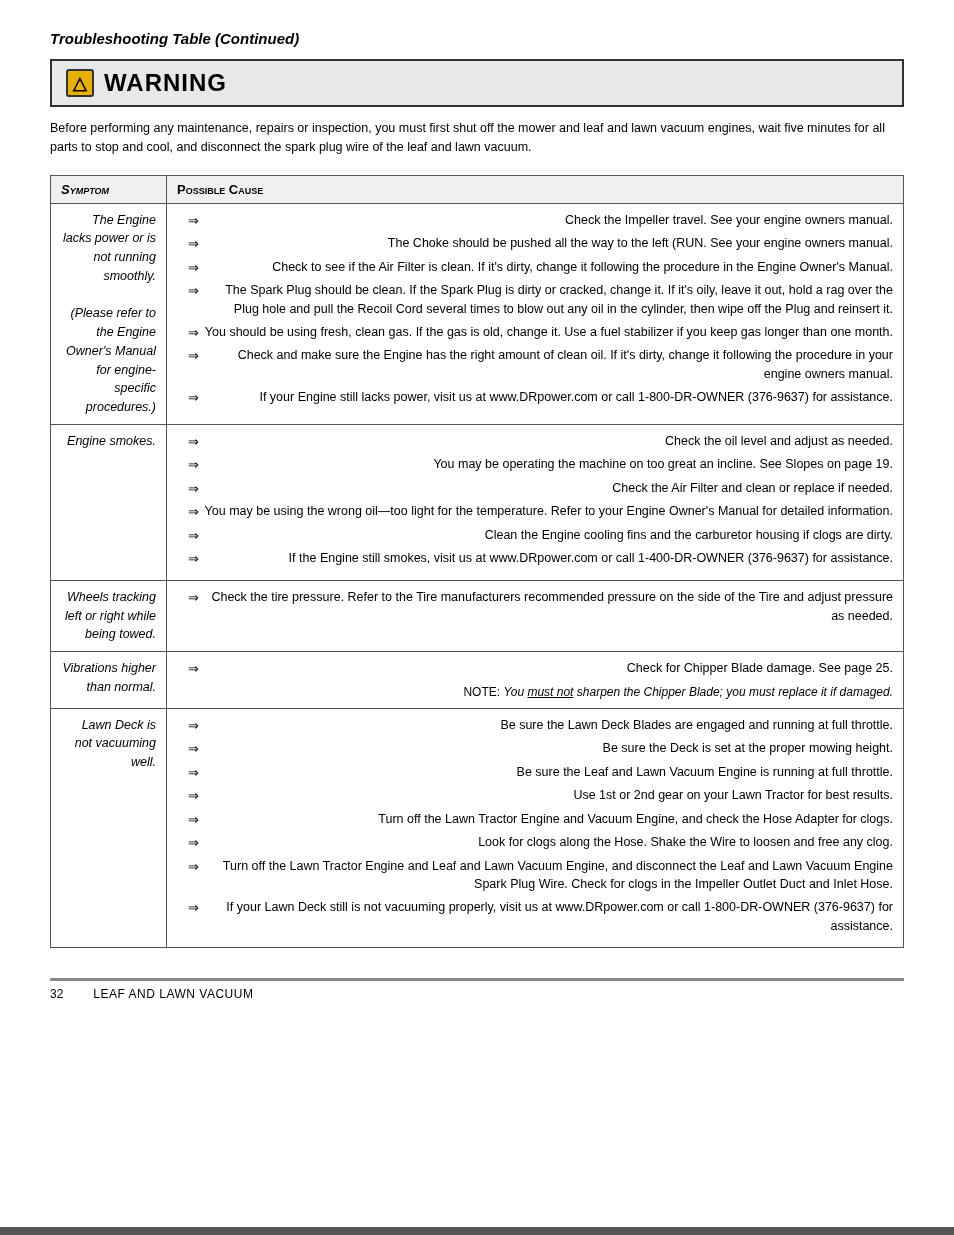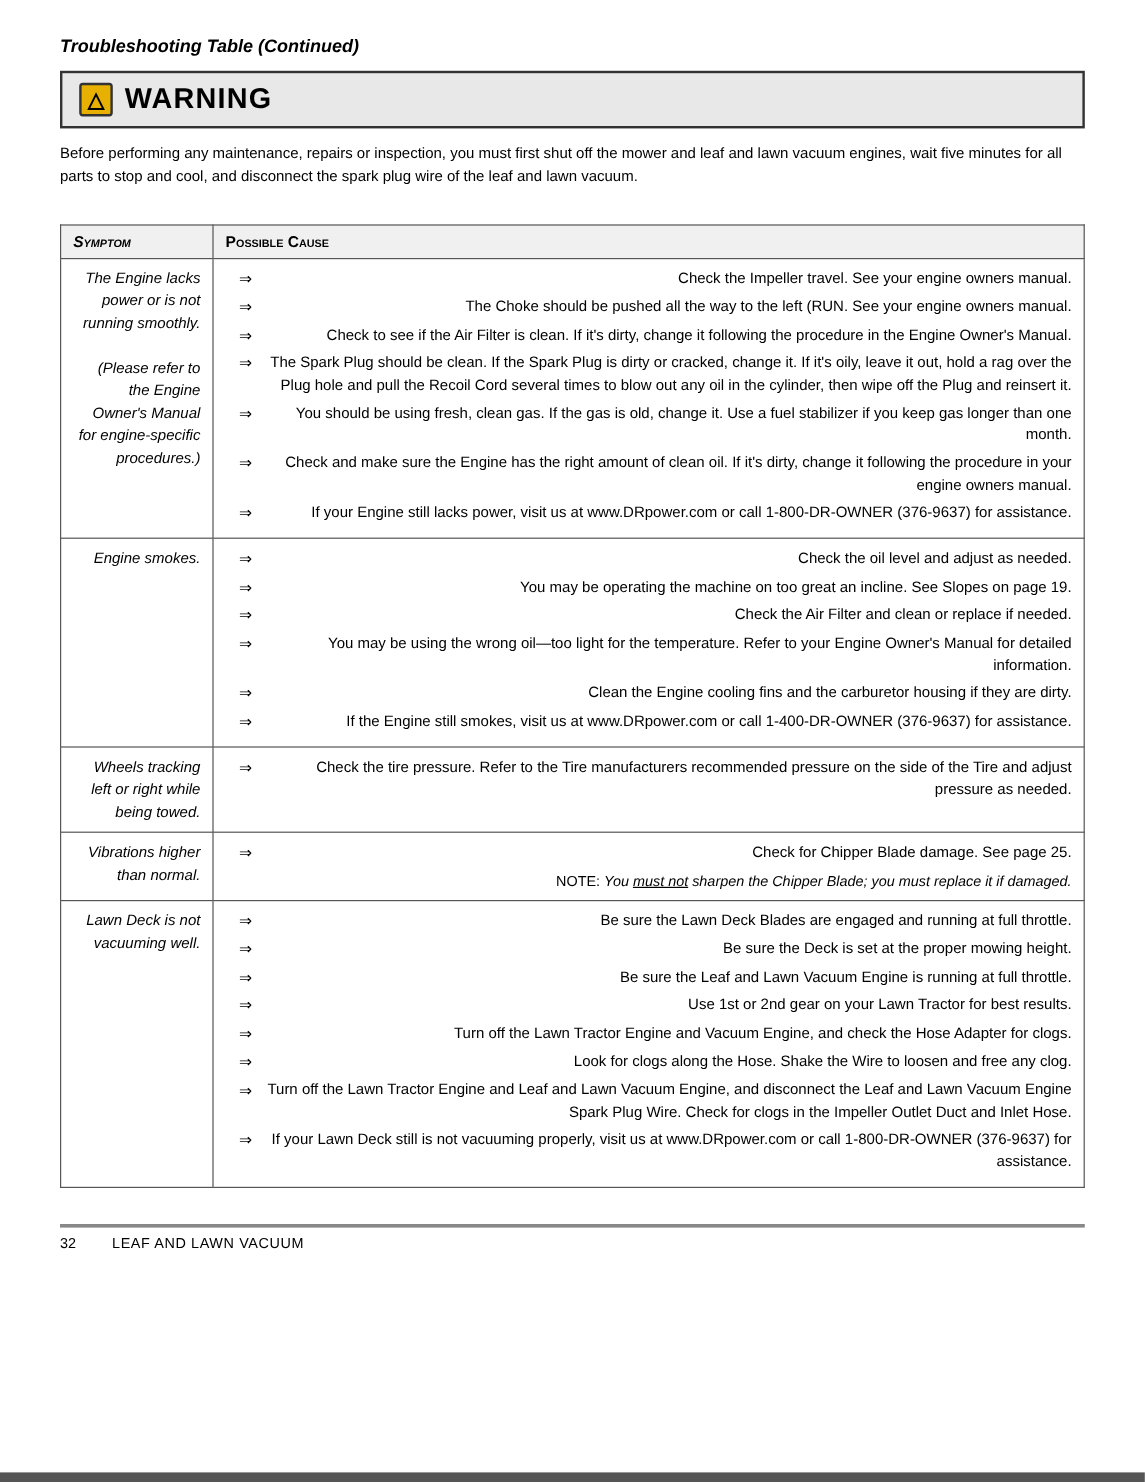--- a/index.html
+++ b/index.html
@@ -43,21 +43,21 @@
       flex-shrink: 0;
     }
     .warning-label {
       font-size: 24px;
       font-weight: bold;
       letter-spacing: 1px;
     }
     .warning-text {
       font-size: 12.5px;
       line-height: 1.5;
-      margin-bottom: 30px;
+      margin-bottom: 18px;
     }
     .troubleshoot-table {
       width: 100%;
       border-collapse: collapse;
       border: 1.5px solid #555;
       margin-bottom: 20px;
     }
     .troubleshoot-table th {
       border: 1.5px solid #555;
       padding: 6px 10px;
@@ -70,21 +70,21 @@
     }
     .troubleshoot-table td {
       border: 1.5px solid #555;
       padding: 7px 10px;
       vertical-align: top;
       font-size: 12.5px;
       line-height: 1.5;
       text-align: right;
     }
     .symptom-cell {
-      width: 127px;
+      width: 116px;
       font-style: italic;
       font-size: 12.5px;
     }
     .cause-cell {
       width: auto;
     }
     .arrow-item {
       display: flex;
       align-items: flex-start;
       margin-bottom: 4px;
@@ -208,21 +208,21 @@
         <div class="arrow-item">
             <span class="arrow">⇒</span>
             <span class="arrow-text">Check the Air Filter and clean or replace if needed.</span>
           </div>
         <div class="arrow-item">
             <span class="arrow">⇒</span>
             <span class="arrow-text">You may be using the wrong oil—too light for the temperature.  Refer to your Engine Owner's Manual for detailed information.</span>
           </div>
         <div class="arrow-item">
             <span class="arrow">⇒</span>
-            <span class="arrow-text">Clean the Engine cooling fins and the carburetor housing if they are dirty.</span>
+            <span class="arrow-text">Clean the Engine cooling fins and the carburetor housing if clogs are dirty.</span>
           </div>
         <div class="arrow-item">
             <span class="arrow">⇒</span>
             <span class="arrow-text">If the Engine still smokes, visit us at www.DRpower.com or call 1-400-DR-OWNER (376-9637) for assistance.</span>
           </div>
       </td>
     </tr>
 
     <tr>
       <td class="symptom-cell">

